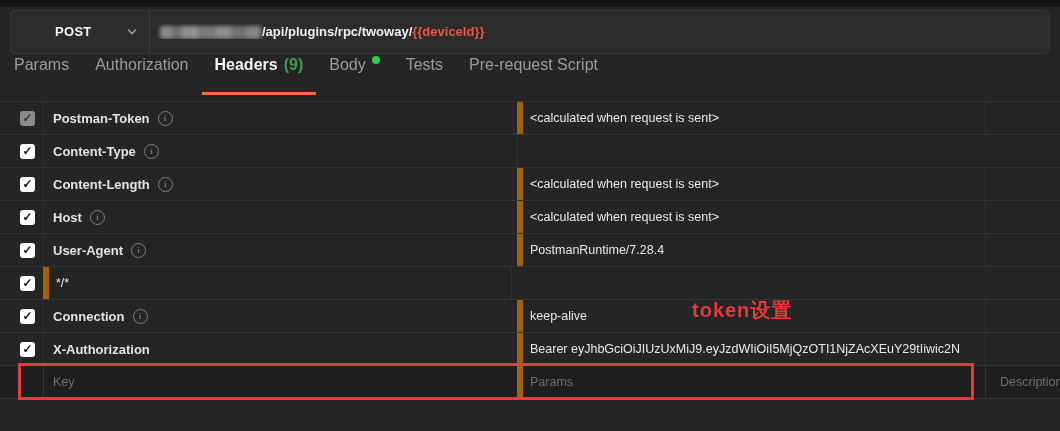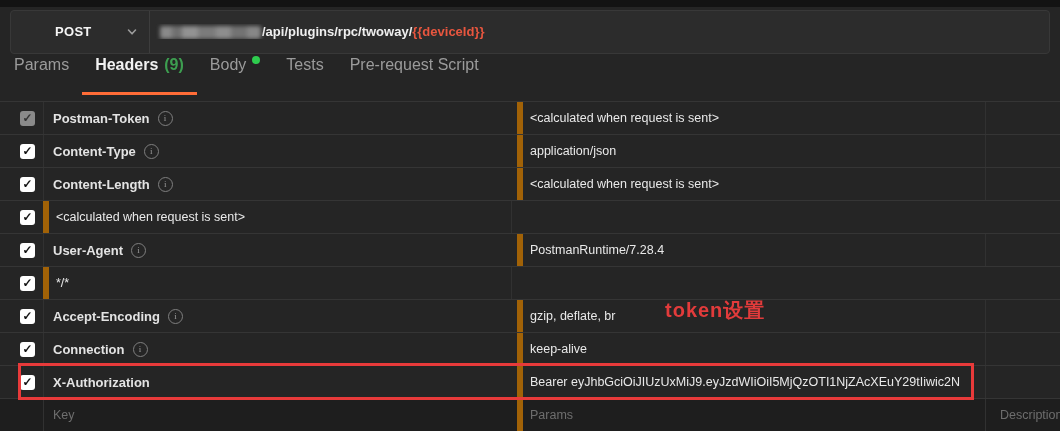--- a/index.html
+++ b/index.html
@@ -64,21 +64,21 @@
     width:13px;height:13px;border:1px solid #7f7f7f;border-radius:50%;flex:none;
     display:flex;align-items:center;justify-content:center;
   }
   .info::after{content:"i";color:#9a9a9a;font-size:9px;font-family:"Liberation Serif",serif;line-height:1;}
   
   .red-box{
     position:absolute;left:18px;top:363px;width:950px;height:31px;
     border:3px solid #e83a3a;pointer-events:none;z-index:5;
   }
   .red-note{
-    position:absolute;left:665px;top:297px;z-index:5;
+    position:absolute;left:692px;top:297px;z-index:5;
     color:#e23b3b;font-size:20px;font-weight:700;pointer-events:none;letter-spacing:1px;
   }
 </style>
 </head>
 <body>
 
 <div class="top-strip"></div>
 
 <div class="url-area">
   <div class="url-bar">
@@ -96,20 +96,23 @@
       <span class="url-path">/api/plugins/rpc/twoway/</span>
       <span class="url-var">{{deviceId}}</span>
     </div>
   </div>
 </div>
 
 <div class="tabs">
   <div class="tab">
       <span>Params</span>
     </div>
+  <div class="tab">
+      <span>Authorization</span>
+    </div>
   <div class="tab active">
     <span>Headers</span>
     <span class="count">(9)</span>
   </div>
   <div class="tab">
     <span>Body</span>
     <span class="dot"></span>
   </div>
   <div class="tab">
       <span>Tests</span>
@@ -136,23 +139,20 @@
   </div>
 
   <div class="row">
     <div class="cell c-check">
         <span class="cb"></span>
       </div>
     <div class="cell c-key">
         <span class="key-text">Content-Type</span>
         <span class="info"></span>
       </div>
-    <div class="cell c-value">
-        <span class="val-text">application/json</span>
-      </div>
     <div class="cell c-desc"></div>
   </div>
 
   <div class="row">
     <div class="cell c-check">
         <span class="cb"></span>
       </div>
     <div class="cell c-key">
         <span class="key-text">Content-Length</span>
         <span class="info"></span>
@@ -160,20 +160,24 @@
     <div class="cell c-value">
         <span class="val-text">&lt;calculated when request is sent&gt;</span>
       </div>
     <div class="cell c-desc"></div>
   </div>
 
   <div class="row">
     <div class="cell c-check">
         <span class="cb"></span>
       </div>
+    <div class="cell c-key">
+        <span class="key-text">Host</span>
+        <span class="info"></span>
+      </div>
     <div class="cell c-value">
         <span class="val-text">&lt;calculated when request is sent&gt;</span>
       </div>
     <div class="cell c-desc"></div>
   </div>
 
   <div class="row">
     <div class="cell c-check">
         <span class="cb"></span>
       </div>
@@ -190,33 +194,20 @@
   <div class="row">
     <div class="cell c-check">
         <span class="cb"></span>
       </div>
     <div class="cell c-value">
         <span class="val-text">*/*</span>
       </div>
     <div class="cell c-desc"></div>
   </div>
 
-  <div class="row">
-    <div class="cell c-check">
-        <span class="cb"></span>
-      </div>
-    <div class="cell c-key">
-        <span class="key-text">Accept-Encoding</span>
-        <span class="info"></span>
-      </div>
-    <div class="cell c-value">
-        <span class="val-text">gzip, deflate, br</span>
-      </div>
-    <div class="cell c-desc"></div>
-  </div>
 
   <div class="row">
     <div class="cell c-check">
         <span class="cb"></span>
       </div>
     <div class="cell c-key">
         <span class="key-text">Connection</span>
         <span class="info"></span>
       </div>
     <div class="cell c-value">

